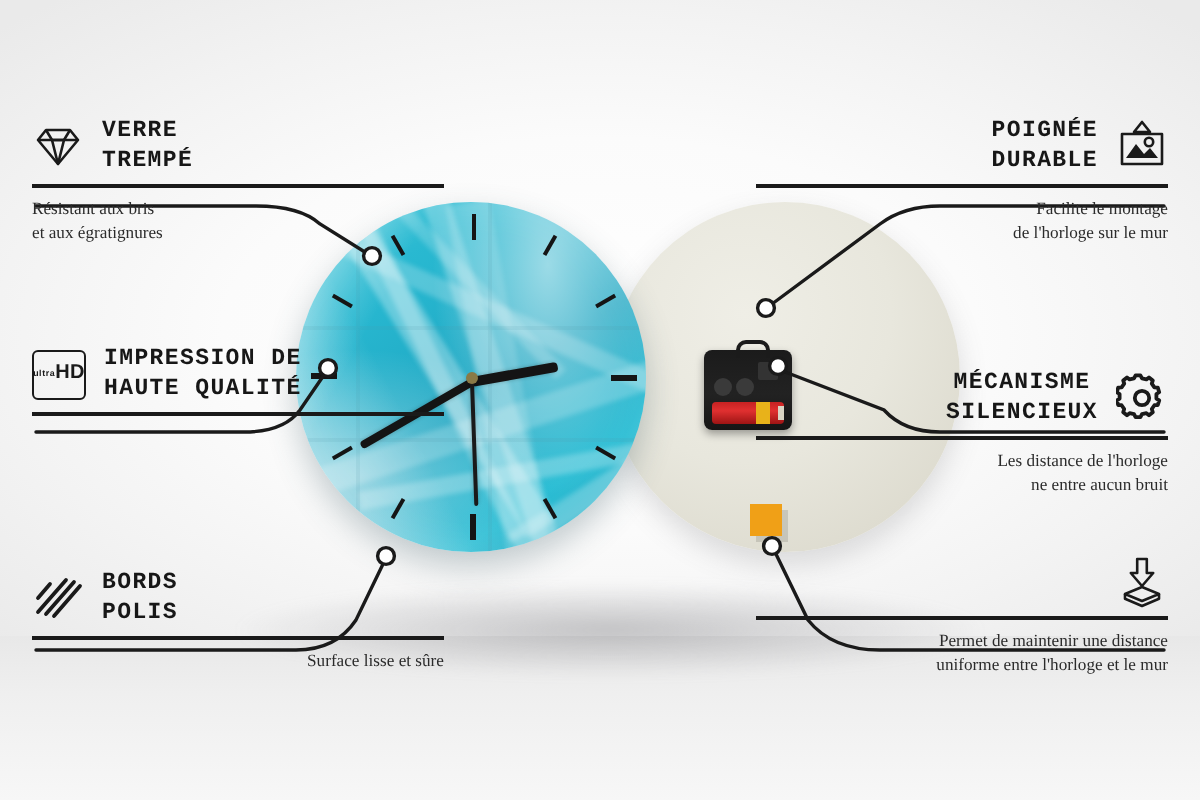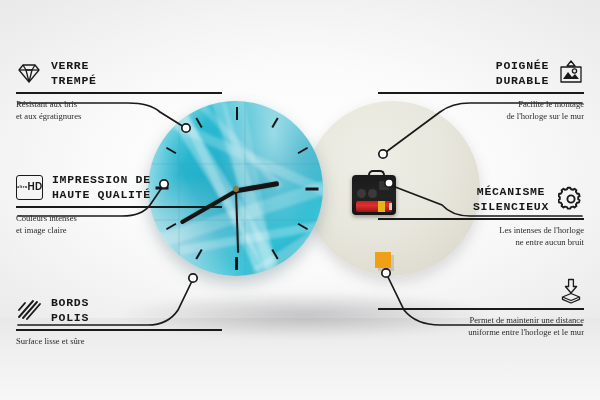--- a/index.html
+++ b/index.html
@@ -109,21 +109,21 @@
   .hd-badge{
     width:25px;height:23px;border:1.8px solid #1a1a1a;border-radius:3px;
     display:flex;align-items:center;justify-content:center;flex:0 0 25px;
   }
   .hd-badge .u{font-family:"Liberation Sans", sans-serif;font-size:4.4px;font-weight:bold;letter-spacing:.3px;color:#1a1a1a;line-height:1;}
   .hd-badge .h{font-family:"Liberation Sans", sans-serif;font-size:10px;font-weight:bold;letter-spacing:.2px;color:#1a1a1a;line-height:1.05;}
 
   
   #f-verre{left:16px;top:58px;}
   #f-impression{left:16px;top:172px;}
-  #f-bords{left:16px;top:295px;}
+  #f-bords{left:16px;top:284px;text-align:right;}
   #f-poignee{left:378px;top:58px;}
   #f-mecanisme{left:378px;top:184px;}
   #f-entretoise{left:378px;top:278px;}
 
   svg.leaders{position:absolute;left:0;top:0;width:600px;height:400px;pointer-events:none;}
 </style>
 </head>
 <body>
 
 <div id="page">
@@ -225,23 +225,20 @@
     <div class="head">
       <span class="hd-badge">
         <span class="u">ultra</span>
         <span class="h">HD</span>
       </span>
       <span class="ftitle">
         <span>IMPRESSION DE</span><br><span>HAUTE QUALITÉ</span>
       </span>
     </div>
     <div class="rule"></div>
-    <div class="fdesc">
-      <span>Couleurs intenses</span><br><span>et image claire</span>
-    </div>
   </div>
 
   <div class="feature left" id="f-bords">
     <div class="head">
       <span class="icon">
         <svg viewBox="0 0 26 26" width="26" height="26" fill="none" stroke="#1a1a1a" stroke-width="1.9" stroke-linecap="round">
           <path d="M3 20 L17 4"></path>
             <path d="M7 21 L21 5"></path>
             <path d="M11 22 L24 7"></path>
             <path d="M3 13 L9 6"></path>
@@ -284,21 +281,21 @@
       </span>
       <span class="icon">
         <svg viewBox="0 0 26 26" width="26" height="26" fill="none" stroke="#1a1a1a" stroke-width="1.9" stroke-linejoin="round">
           <path d="M13 3.2 l2.2 .5 1.3 -1 1.9 1.5 -.5 1.6 1.3 1.9 1.7 .1 .7 2.3 -1.4 .9 0 2.3 1.4 .9 -.7 2.3 -1.7 .1 -1.3 1.9 .5 1.6 -1.9 1.5 -1.3 -1 -2.2 .5 -.8 1.5 -2.4 0 -.8 -1.5 -2.2 -.5 -1.3 1 -1.9 -1.5 .5 -1.6 -1.3 -1.9 -1.7 -.1 -.7 -2.3 1.4 -.9 0 -2.3 -1.4 -.9 .7 -2.3 1.7 -.1 1.3 -1.9 -.5 -1.6 1.9 -1.5 1.3 1 2.2 -.5 .8 -1.5 2.4 0 Z"></path>
           <circle cx="13" cy="13" r="3.6"></circle>
         </svg>
       </span>
     </div>
     <div class="rule"></div>
     <div class="fdesc">
-      <span>Les intenses de l'horloge</span><br><span>ne entre aucun bruit</span>
+      <span>Les distance de l'horloge</span><br><span>ne entre aucun bruit</span>
     </div>
   </div>
 
   <div class="feature right" id="f-entretoise">
     <div class="head">
       <span class="icon">
         <svg viewBox="0 0 26 26" width="26" height="26" fill="none" stroke="#1a1a1a" stroke-width="1.3" stroke-linejoin="round">
           <path d="M10.6 1.5 h4.8 v7 h3.2 L13 15 L7.4 8.5 h3.2 Z"></path>
           <path d="M13 15.5 L21.5 19 L13 22.5 L4.5 19 Z"></path>
           <path d="M4.5 19 v2.4 L13 25 l8.5 -3.6 V19"></path>

